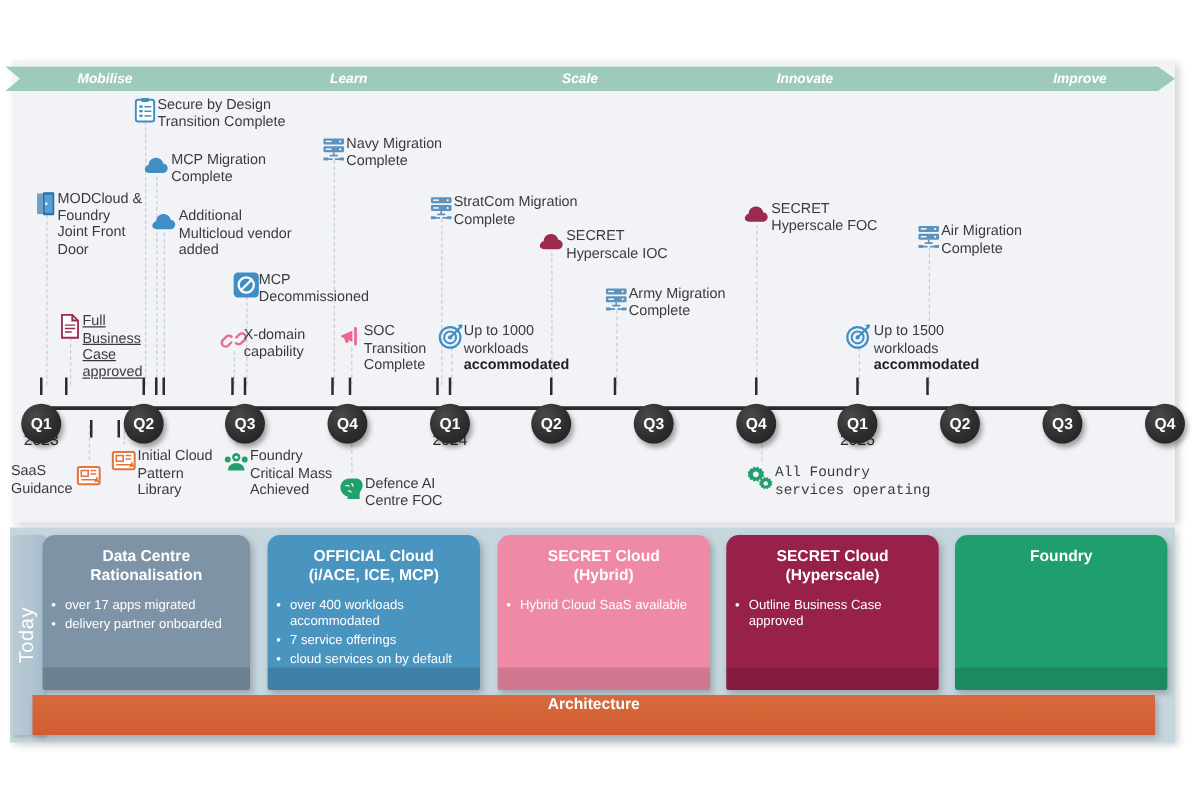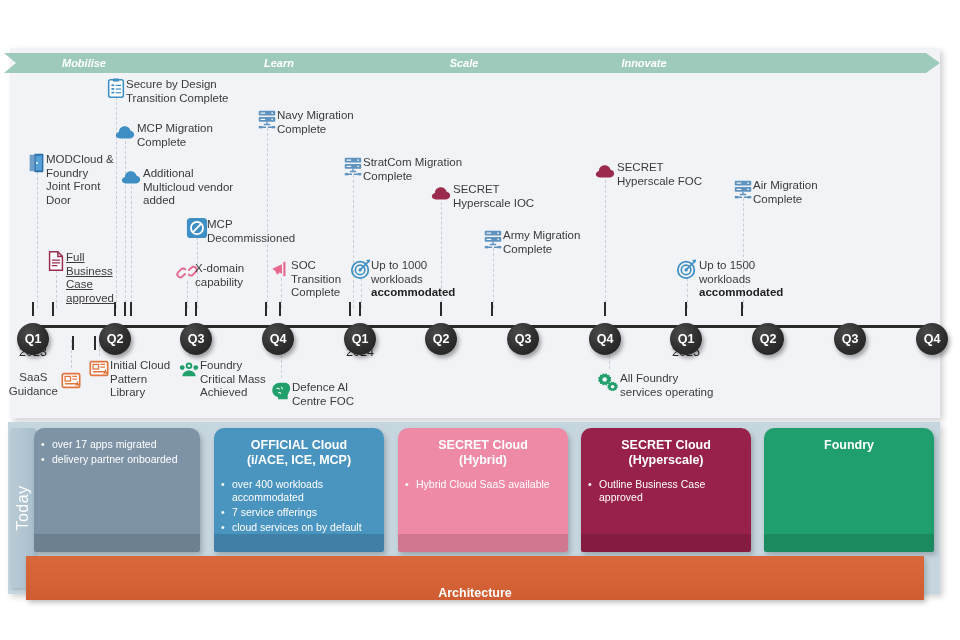--- a/index.html
+++ b/index.html
@@ -111,38 +111,39 @@
   }
   .card li:before{
     content:"\2022";position:absolute;left:-11px;top:0;
   }
   .card .footband{
     position:absolute;left:0;bottom:0;width:100%;height:18px;
     background:rgba(0,0,0,0.13);
   }
 
   #arch-bar{
-    position:absolute;left:26px;top:556px;width:898px;height:44px;
+    position:absolute;left:26px;top:556px;width:898px;height:32px;
     background:linear-gradient(to bottom,#d9693c,#cf5d31);
     box-shadow:2px 3px 5px rgba(0,0,0,0.22);
-    display:flex;align-items:flex-end;justify-content:center;
+    display:flex;align-items:flex-start;justify-content:center;
     color:#ffffff;font-size:12.5px;font-weight:bold;
   }
 </style>
 </head>
 <body>
 
 <div id="timeline-panel"></div>
 
 <div id="phase-banner">
   <div class="chev"></div>
 <div class="phase-label" style="left: 10px; width: 140px;">Mobilise</div>
     <div class="phase-label" style="left: 205px; width: 140px;">Learn</div>
     <div class="phase-label" style="left: 390px; width: 140px;">Scale</div>
     <div class="phase-label" style="left: 570px; width: 140px;">Innovate</div>
+    <div class="phase-label" style="left: 790px; width: 140px;">Improve</div>
   </div>
 
 <div id="dash-layer">
     <div class="dashline" style="left: 37px; top: 172px; height: 136px;"></div>
     <div class="dashline" style="left: 56px; top: 270px; height: 38px;"></div>
     <div class="dashline" style="left: 116px; top: 97px; height: 211px;"></div>
     <div class="dashline" style="left: 125px; top: 141px; height: 167px;"></div>
     <div class="dashline" style="left: 131px; top: 186px; height: 122px;"></div>
     <div class="dashline" style="left: 197px; top: 237px; height: 71px;"></div>
     <div class="dashline" style="left: 187px; top: 281px; height: 27px;"></div>
@@ -446,21 +447,21 @@
       <span class="ms-ico"><svg width="22" height="22" viewBox="0 0 24 24">
           <rect x="2.5" y="4" width="19" height="15" rx="1.5" fill="#ffffff" stroke="#e2743d" stroke-width="1.8"></rect>
           <g stroke="#e2743d" stroke-width="1.4" fill="none">
             <rect x="5.5" y="7" width="6" height="5"></rect>
             <path d="M13.5 7h5M13.5 10h5M5.5 15h13"></path>
           </g>
           <path d="M19 12l2.4 5.6-2.4-1-2.4 1z" fill="#e2743d"></path>
         </svg></span>
     </div>
     <div class="ms" style="top: 371px; left: 5px; width: 53px; justify-content: flex-end;">
-      <div class="ms-txt" style="text-align: center;">SaaS
+      <div class="ms-txt" style="text-align: left;">SaaS
 Guidance</div>
     </div>
     <div class="ms" style="left: 88px; top: 358px;">
       <span class="ms-ico"><svg width="22" height="22" viewBox="0 0 24 24">
           <rect x="2.5" y="4" width="19" height="15" rx="1.5" fill="#ffffff" stroke="#e2743d" stroke-width="1.8"></rect>
           <g stroke="#e2743d" stroke-width="1.4" fill="none">
             <rect x="5.5" y="7" width="6" height="5"></rect>
             <path d="M13.5 7h5M13.5 10h5M5.5 15h13"></path>
           </g>
           <path d="M19 12l2.4 5.6-2.4-1-2.4 1z" fill="#e2743d"></path>
@@ -500,32 +501,34 @@
     <div class="ms" style="left: 598px; top: 371px;">
       <span class="ms-ico"><svg width="22" height="22" viewBox="0 0 24 24">
           <g fill="#22a06b">
             <path d="M9.2 2.5l1 1.9 2.1-.3.4 2.1 1.9 1-.9 1.9.9 1.9-1.9 1-.4 2.1-2.1-.3-1 1.9-1.9-1-1.9 1-1-1.9-2.1.3-.4-2.1-1.9-1 .9-1.9-.9-1.9 1.9-1 .4-2.1 2.1.3 1-1.9 1.9 1z"></path>
             <circle cx="7.3" cy="9.2" r="2.5" fill="#f1f3f7"></circle>
             <path d="M17.4 11.6l.8 1.5 1.7-.2.3 1.7 1.5.8-.7 1.5.7 1.5-1.5.8-.3 1.7-1.7-.2-.8 1.5-1.5-.8-1.5.8-.8-1.5-1.7.2-.3-1.7-1.5-.8.7-1.5-.7-1.5 1.5-.8.3-1.7 1.7.2.8-1.5 1.5.8z"></path>
             <circle cx="15.9" cy="17.2" r="2" fill="#f1f3f7"></circle>
           </g>
         </svg></span>
     </div>
-    <div class="ms" style="top: 372px; left: 620px;">
+    <div class="ms" style="top: 372px; left: 620px; font-family: Liberation Mono, monospace;">
       <div class="ms-txt">All Foundry
 services operating</div>
     </div>
   </div>
 
 <div id="bottom"></div>
 <div id="today-tab">
   <span>Today</span>
 </div>
 <div id="card-layer">
     <div class="card" style="left: 34px; width: 166px; background: linear-gradient(rgb(126, 147, 166) 0%, rgb(126, 147, 166) 100%);">
+      <div class="card-title">Data Centre
+Rationalisation</div>
       <ul>
         <li>over 17 apps migrated</li>
         <li>delivery partner onboarded</li>
       </ul>
       <div class="footband"></div>
     </div>
     <div class="card" style="left: 214px; width: 170px; background: linear-gradient(rgb(74, 148, 192) 0%, rgb(74, 148, 192) 100%);">
       <div class="card-title">OFFICIAL Cloud
 (i/ACE, ICE, MCP)</div>
       <ul>

